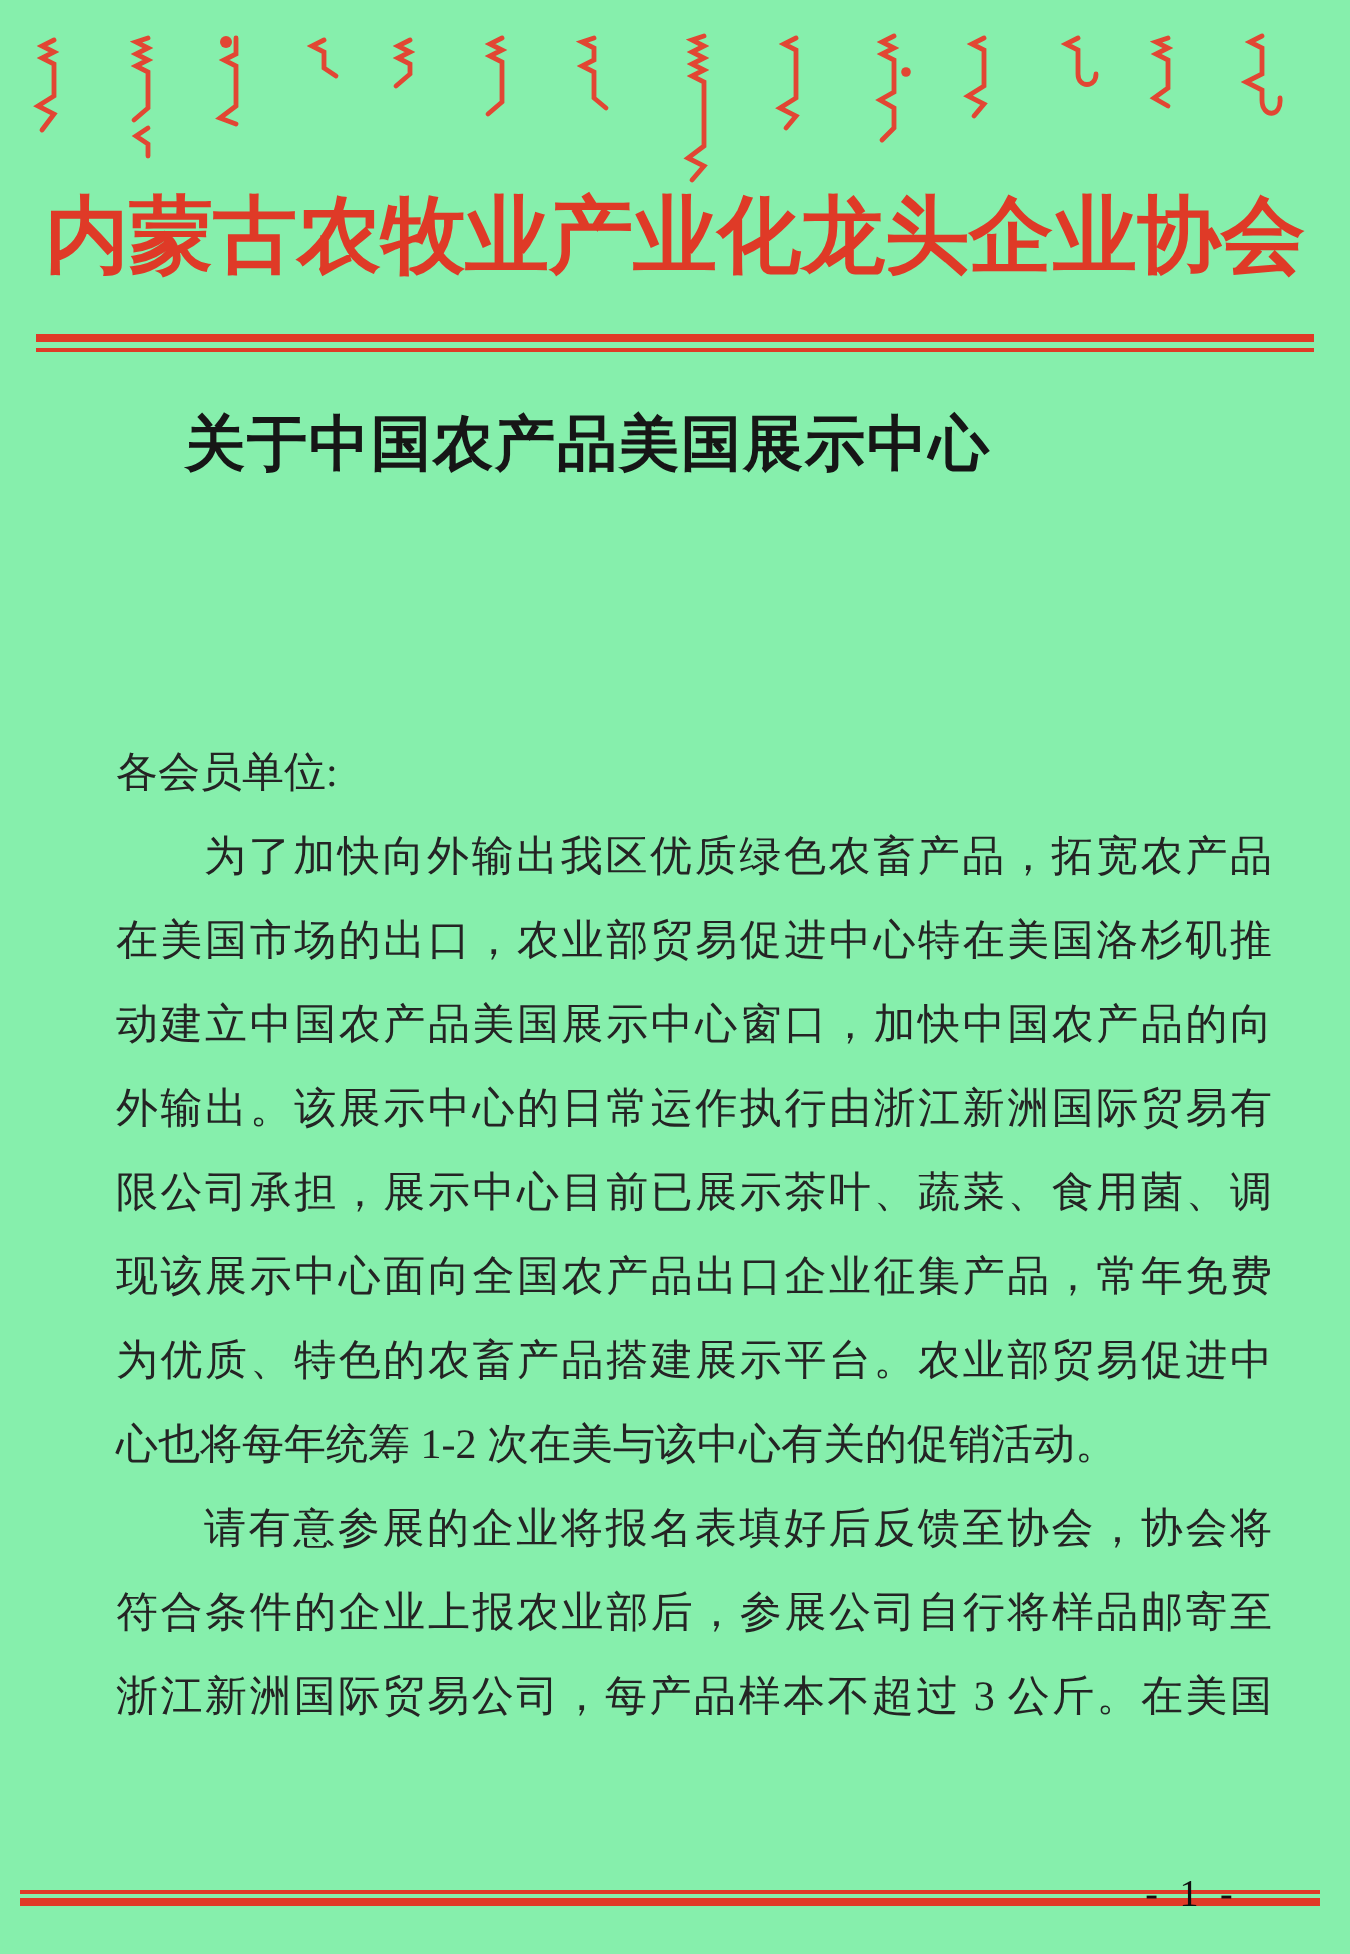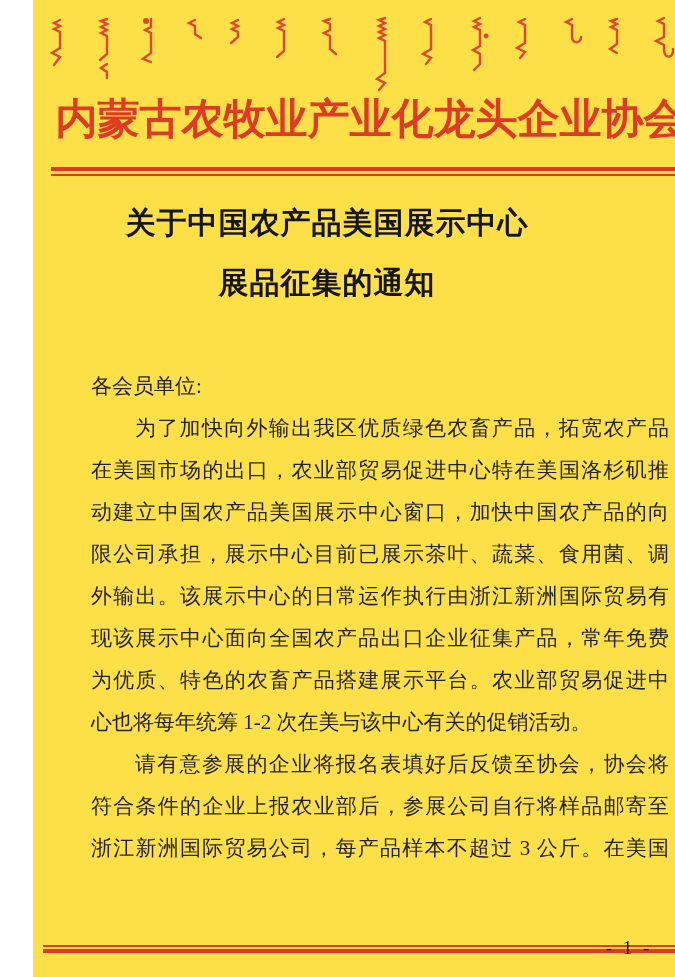--- a/index.html
+++ b/index.html
@@ -3,21 +3,21 @@
 <meta charset="utf-8">
 <style>
   html,body{margin:0;padding:0;}
   body{
     width:675px;height:977px;
     background:#ffffff;
     font-family:"Liberation Serif","DejaVu Serif",serif;
     overflow:hidden;position:relative;
   }
   .page{
-    position:absolute;inset:0;background:#fde047;margin-left:33px;
+    position:absolute;inset:0;background:#86efac;
   }
   .banner{
     position:absolute;top:6px;left:0;width:675px;height:104px;
   }
   .org-name{
     position:absolute;top:90px;left:0;width:675px;height:60px;
     text-align:center;
     font-size:42px;font-weight:700;line-height:58px;
     color:#df3a27;
     letter-spacing:0px;
@@ -86,30 +86,29 @@
     <path class="mg" d="M584 13 l-6 2 6 3 -6 3 6 3 v14 l-7 5 7 4"></path>
     <path class="mg" d="M631 12 l-6 3 6 3 v13 l-8 4 8 4 v5 c0 9 10 9 9 -1"></path>
   </svg>
 
   <div class="org-name">内蒙古农牧业产业化龙头企业协会</div>
 
   <div class="rule rule-thick-top"></div>
   <div class="rule rule-thin-top"></div>
 
   <div class="doc-title t1">关于中国农产品美国展示中心</div>
-  <div class="doc-title t2">展品征集的通知</div>
 
   <div class="body-text">
     <div class="bl">各会员单位:</div>
 
     <div class="bl j ind">为了加快向外输出我区优质绿色农畜产品，拓宽农产品</div>
     <div class="bl j">在美国市场的出口，农业部贸易促进中心特在美国洛杉矶推</div>
     <div class="bl j">动建立中国农产品美国展示中心窗口，加快中国农产品的向</div>
+    <div class="bl j">外输出。该展示中心的日常运作执行由浙江新洲国际贸易有</div>
     <div class="bl j">限公司承担，展示中心目前已展示茶叶、蔬菜、食用菌、调</div>
-    <div class="bl j">外输出。该展示中心的日常运作执行由浙江新洲国际贸易有</div>
     <div class="bl j">现该展示中心面向全国农产品出口企业征集产品，常年免费</div>
     <div class="bl j">为优质、特色的农畜产品搭建展示平台。农业部贸易促进中</div>
     <div class="bl">心也将每年统筹 1-2 次在美与该中心有关的促销活动。</div>
 
     <div class="bl j ind">请有意参展的企业将报名表填好后反馈至协会，协会将</div>
     <div class="bl j">符合条件的企业上报农业部后，参展公司自行将样品邮寄至</div>
     <div class="bl j">浙江新洲国际贸易公司，每产品样本不超过 3 公斤。在美国</div>
   </div>
 
   <div class="rule-f rule-thin-bottom"></div>

